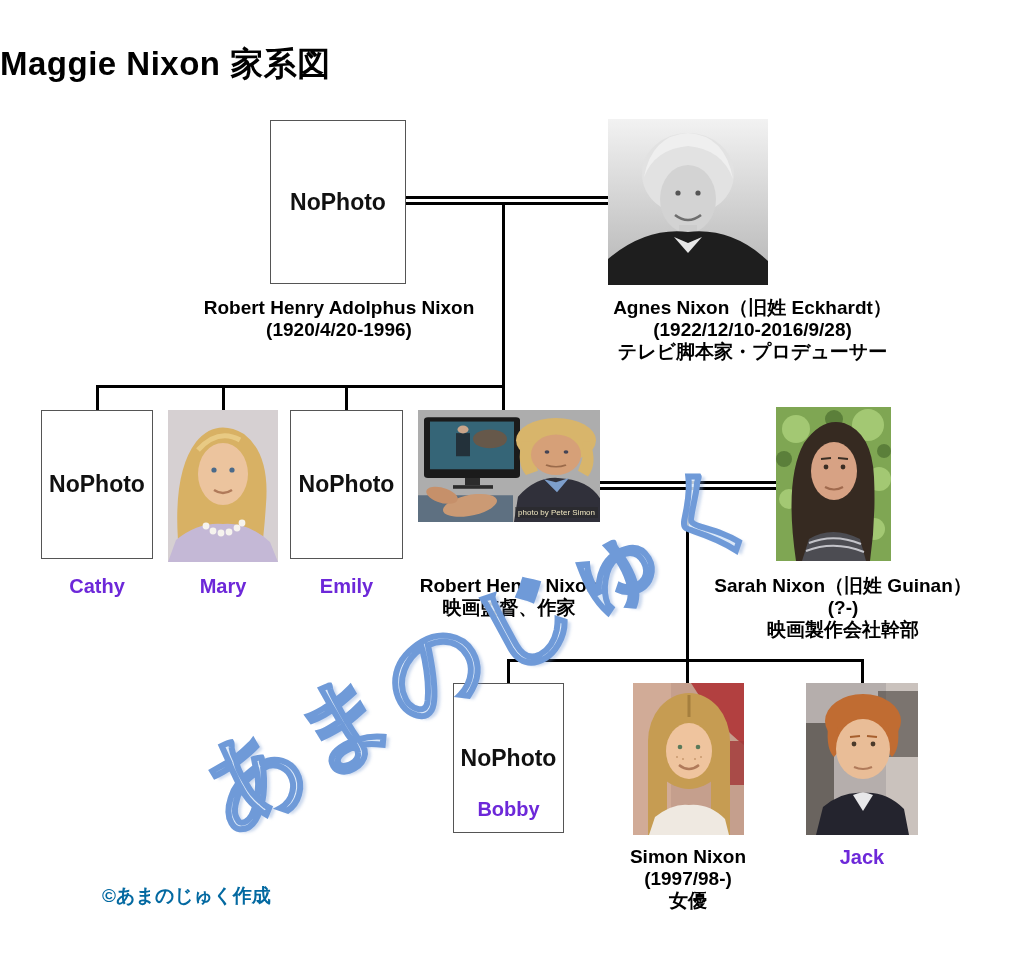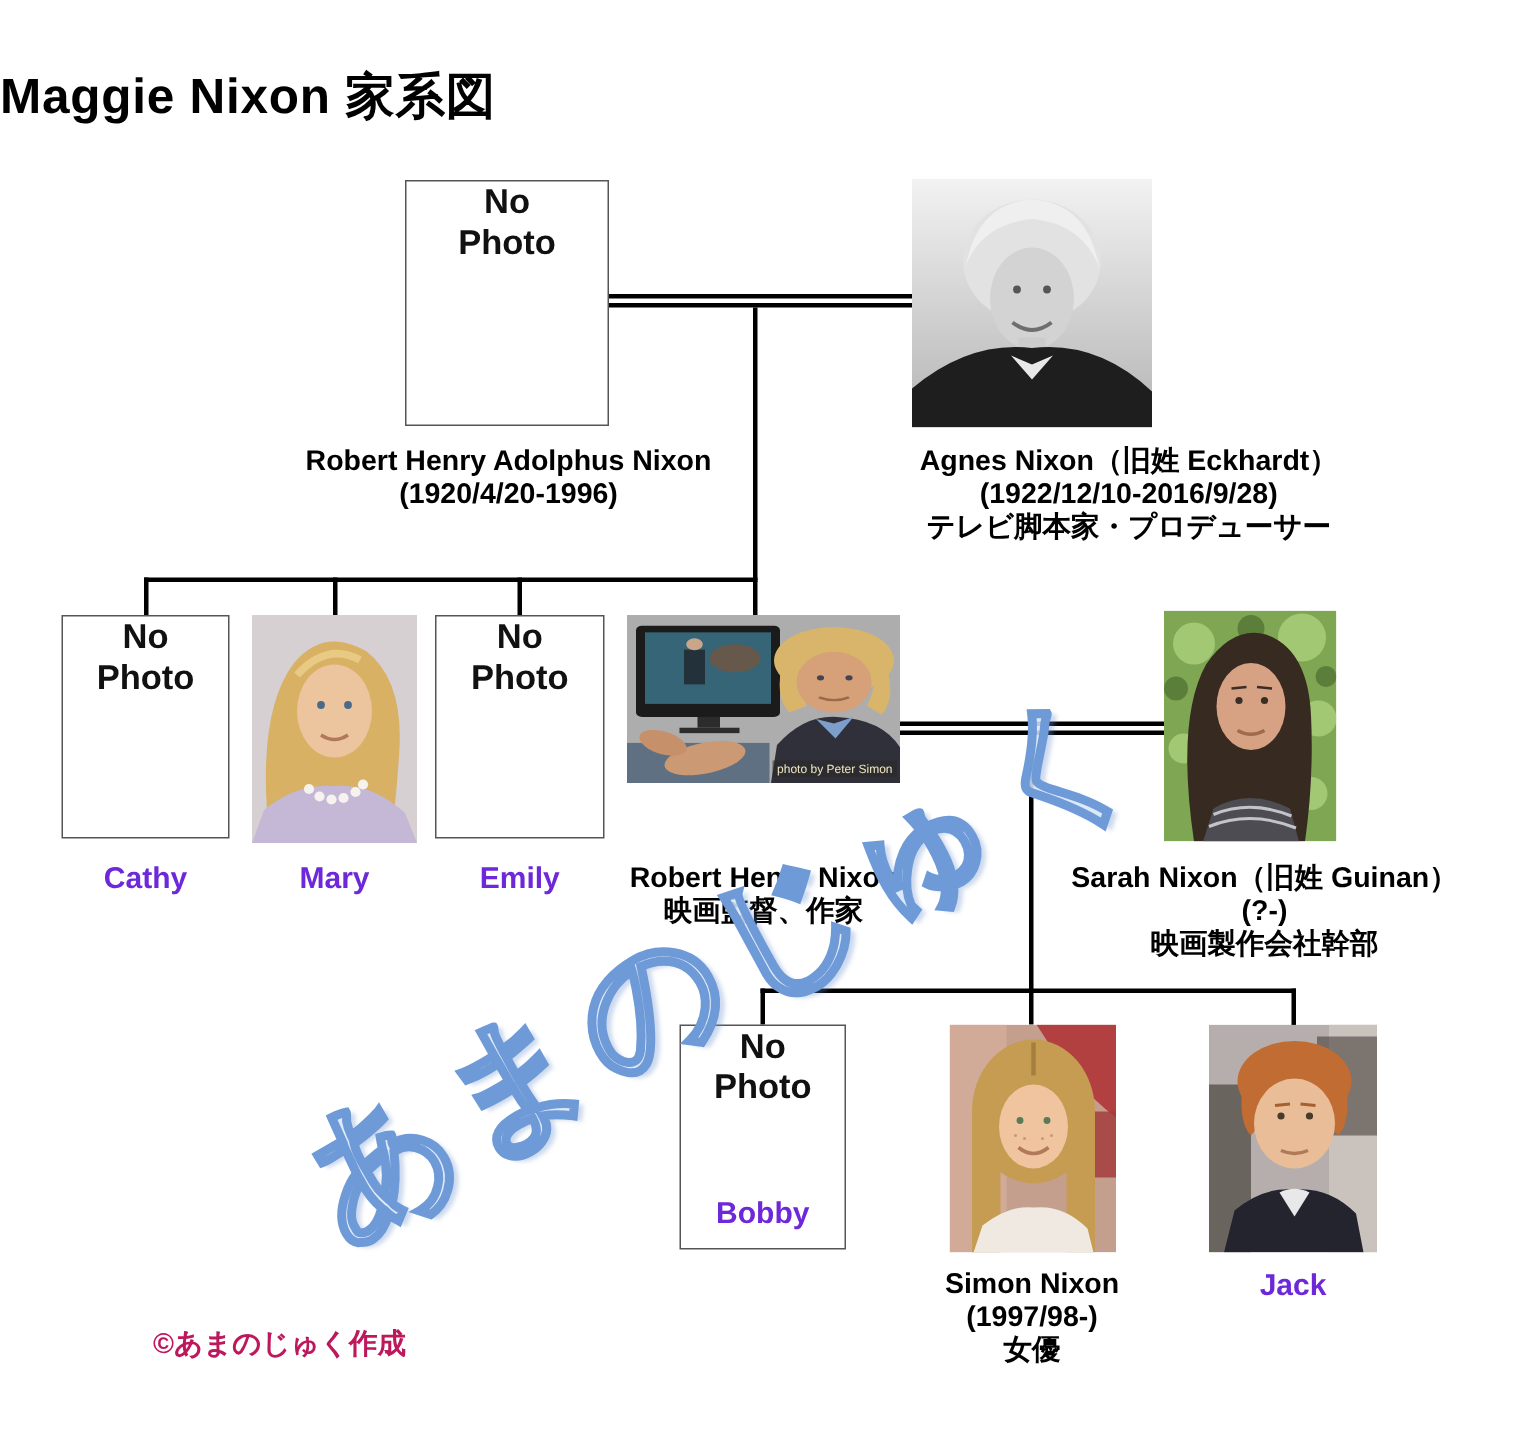--- a/index.html
+++ b/index.html
@@ -11,35 +11,35 @@
   .title{
     left:0;top:42px;width:1024px;text-align:left;
     font-size:33px;font-weight:bold;color:#000;letter-spacing:0.5px;
   }
   
   .hline,.vline{background:#000;}
   .mline{height:3px;border-top:3px solid #000;border-bottom:3px solid #000;background:transparent;}
   
   .nophoto{
     background:#fff;border:1.5px solid #555;box-sizing:border-box;
-    display:flex;flex-direction:column;align-items:center;
+    display:flex;flex-direction:row;align-items:center;justify-content:center;
   }
   .nophoto span{display:block;font-size:23px;font-weight:bold;line-height:27px;color:#111;text-align:center;}
   
   .photo{overflow:hidden;}
   .photo svg{display:block;width:100%;height:100%;}
   .credit{
     position:absolute;right:2px;bottom:4px;font-size:8px;color:#efe6c0;
     background:rgba(40,40,40,0.55);padding:0 3px;line-height:11px;white-space:nowrap;
   }
   
   .plabel{text-align:center;color:#000;font-weight:bold;font-size:19px;line-height:22px;}
   .plabel div{white-space:nowrap;}
   .nlabel{text-align:center;color:#6d28d9;font-weight:bold;font-size:20px;}
-  .copyright{font-size:19px;font-weight:bold;color:#be185d;white-space:nowrap;}
+  .copyright{font-size:19px;font-weight:bold;color:#0369a1;white-space:nowrap;}
   
   .watermark{
     left:81px;top:571px;width:800px;height:140px;line-height:140px;text-align:center;
     transform:rotate(-30deg);font-size:96px;font-weight:bold;letter-spacing:6px;
     color:rgba(222,236,250,0.82);
     -webkit-text-stroke:3px #6f9ad8;
     text-shadow:3px 4px 3px rgba(110,145,205,0.35);
     white-space:nowrap;pointer-events:none;
   }
 </style>

